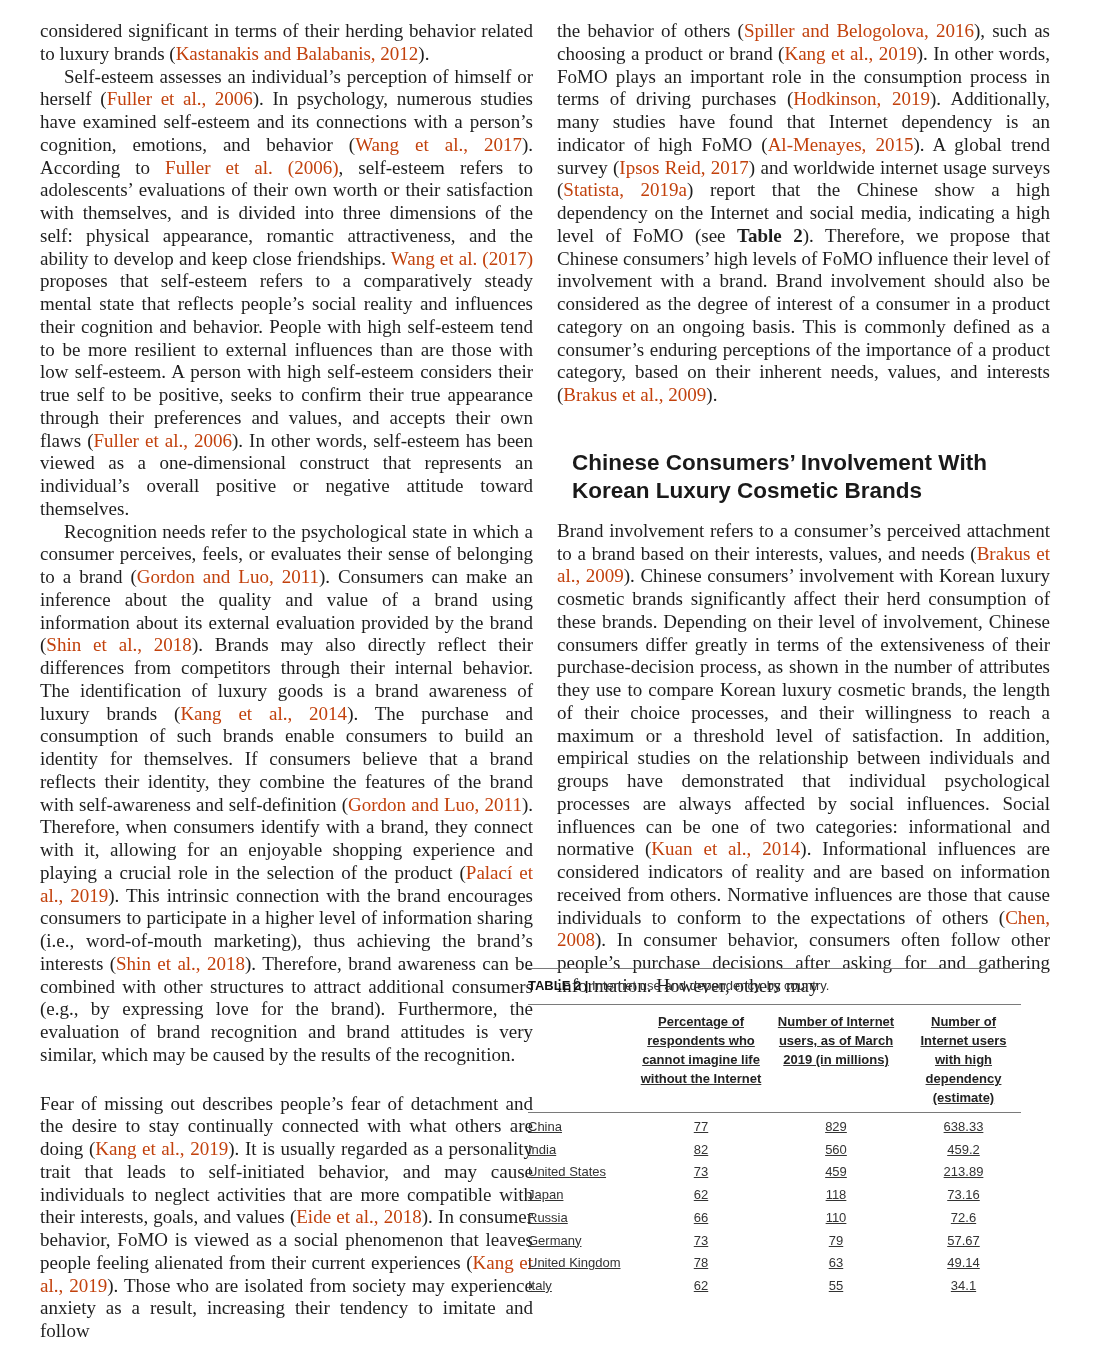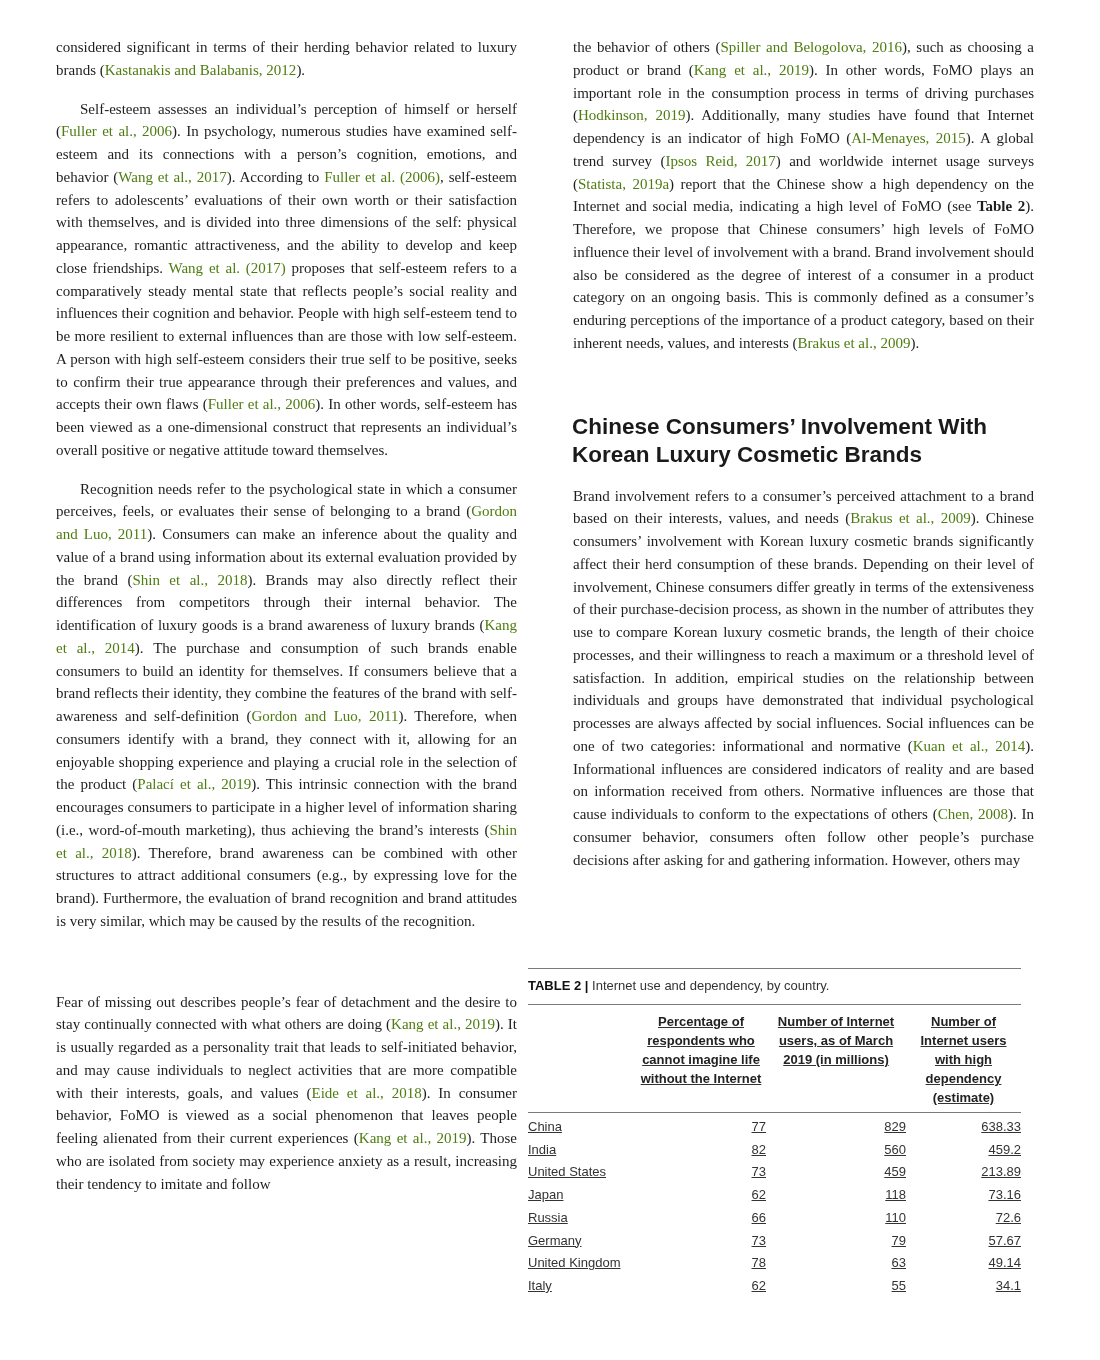--- a/index.html
+++ b/index.html
@@ -1,50 +1,50 @@
 <!DOCTYPE html>
 <html><head>
 <meta charset="utf-8">
 <style>
   html, body { margin: 0; padding: 0; background: #ffffff; }
   body { width: 1100px; height: 1360px; position: relative; overflow: hidden; color: #1e1e1e; }
   .col { position: absolute; top: 20px; width: 493px; }
   .col-left { left: 40px; }
   .col-right { left: 557px; }
   p.body {
-    margin: 16px;
+    margin: 0;
     font-family: "Liberation Serif", "DejaVu Serif", serif;
-    font-size: 15px;
+    font-size: 19px;
     line-height: 22.75px;
     text-align: justify;
     hyphens: manual;
   }
   p.body.indent { text-indent: 24px; }
-  .cite { color: #4d7c0f; }
+  .cite { color: #c2410c; }
   .tref { font-weight: bold; }
   h2.section {
     margin: 15px;
     font-family: "Liberation Sans", "DejaVu Sans", sans-serif;
     font-weight: bold;
     font-size: 22.5px;
     line-height: 28px;
     color: #1a1a1a;
   }
   .gap-left-heading { height: 26px; }
   .gap-right-heading { height: 27px; }
   .table-wrap { position: absolute; left: 528px; top: 968px; width: 493px; font-family: "Liberation Sans", "DejaVu Sans", sans-serif; }
   .rule { height: 0; border-top: 1.5px solid #7a7a7a; }
   .caption { font-size: 13px; line-height: 18px; padding: 8px 0 9px 0; color: #333; }
   .caption .lbl { font-weight: bold; color: #111; }
   .caption .bar { font-weight: bold; color: #111; }
   table { width: 100%; border-collapse: collapse; font-size: 13px; color: #333; text-decoration: underline; }
   th { font-weight: bold; color: #222; text-align: center; vertical-align: top; line-height: 19px; padding: 7px 0 5px 0; }
   td { line-height: 22.7px; padding: 0; margin-top: 8px; }
   td.country { text-align: left; }
-  td.num { text-align: right; }
+  td.num { text-align: center; }
   th.c0 { width: 108px; }
   th.c1 { width: 130px; }
   th.c2 { width: 140px; }
   th.c3 { width: 115px; }
   tbody tr:first-child td { padding-top: 3px; }
 </style>
 </head>
 <body>
 
 <div class="col col-left">

